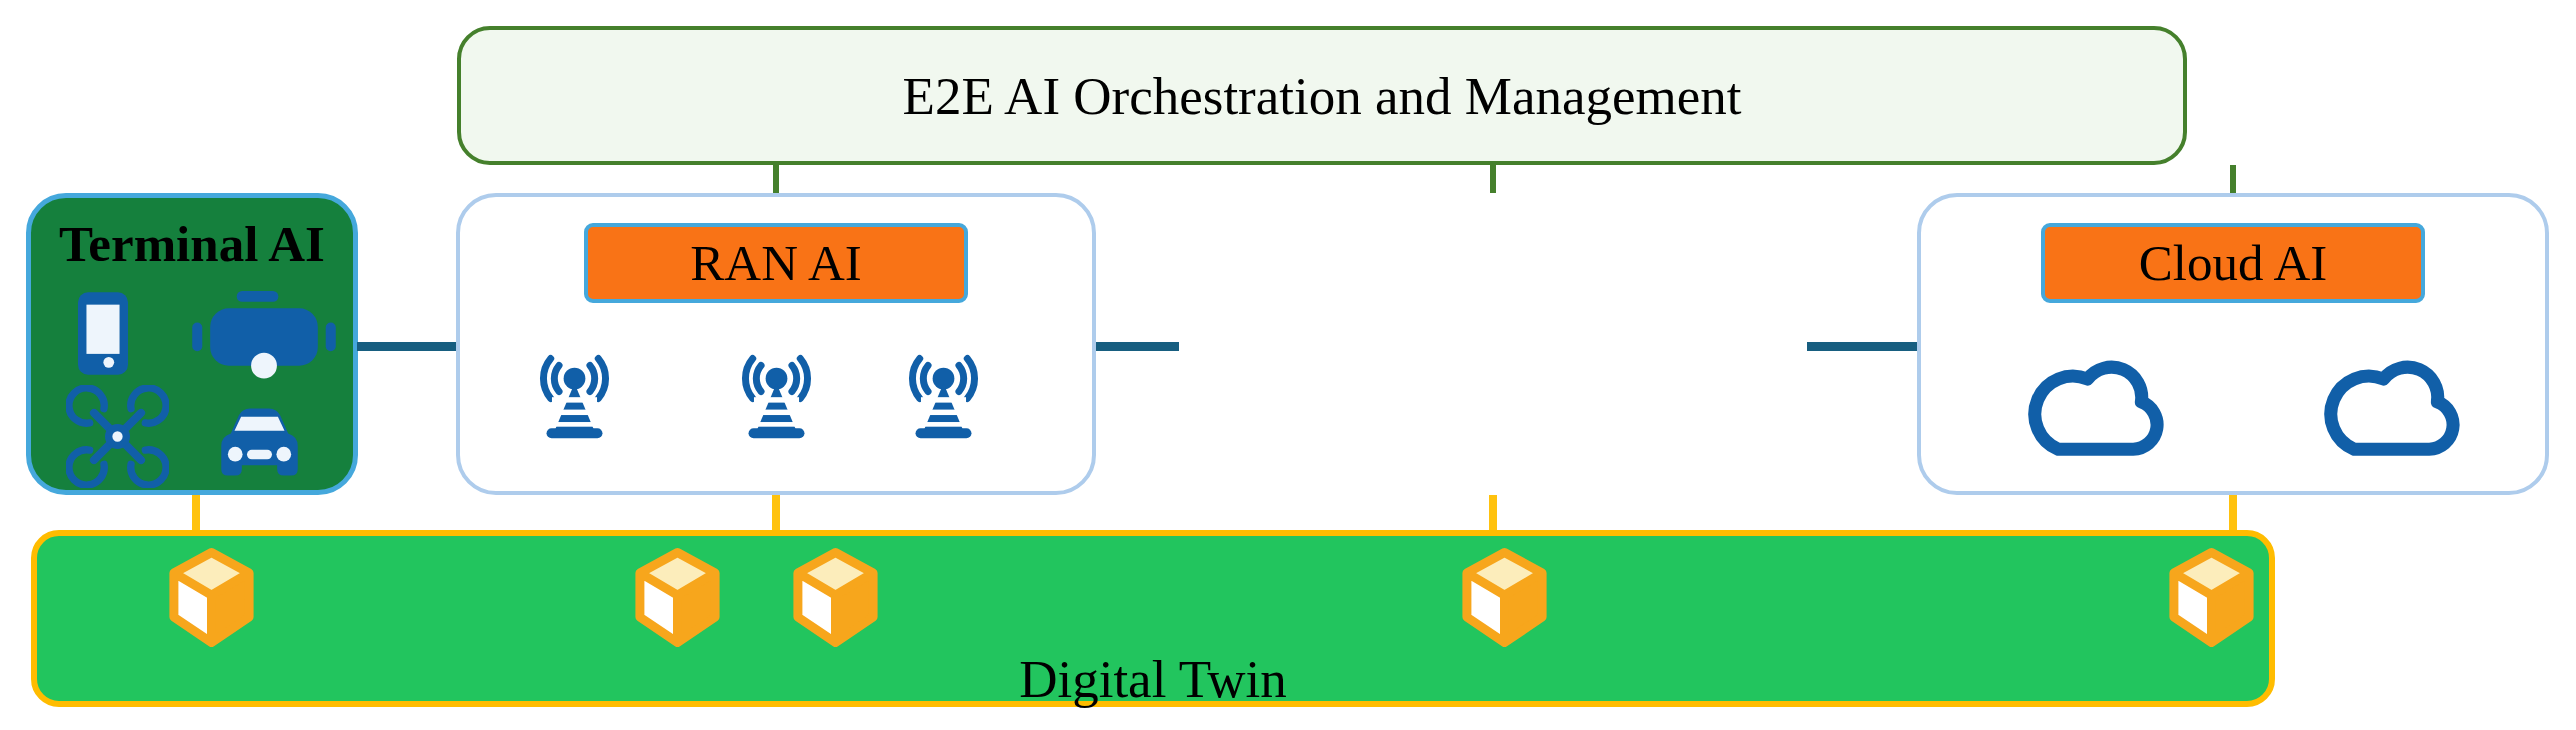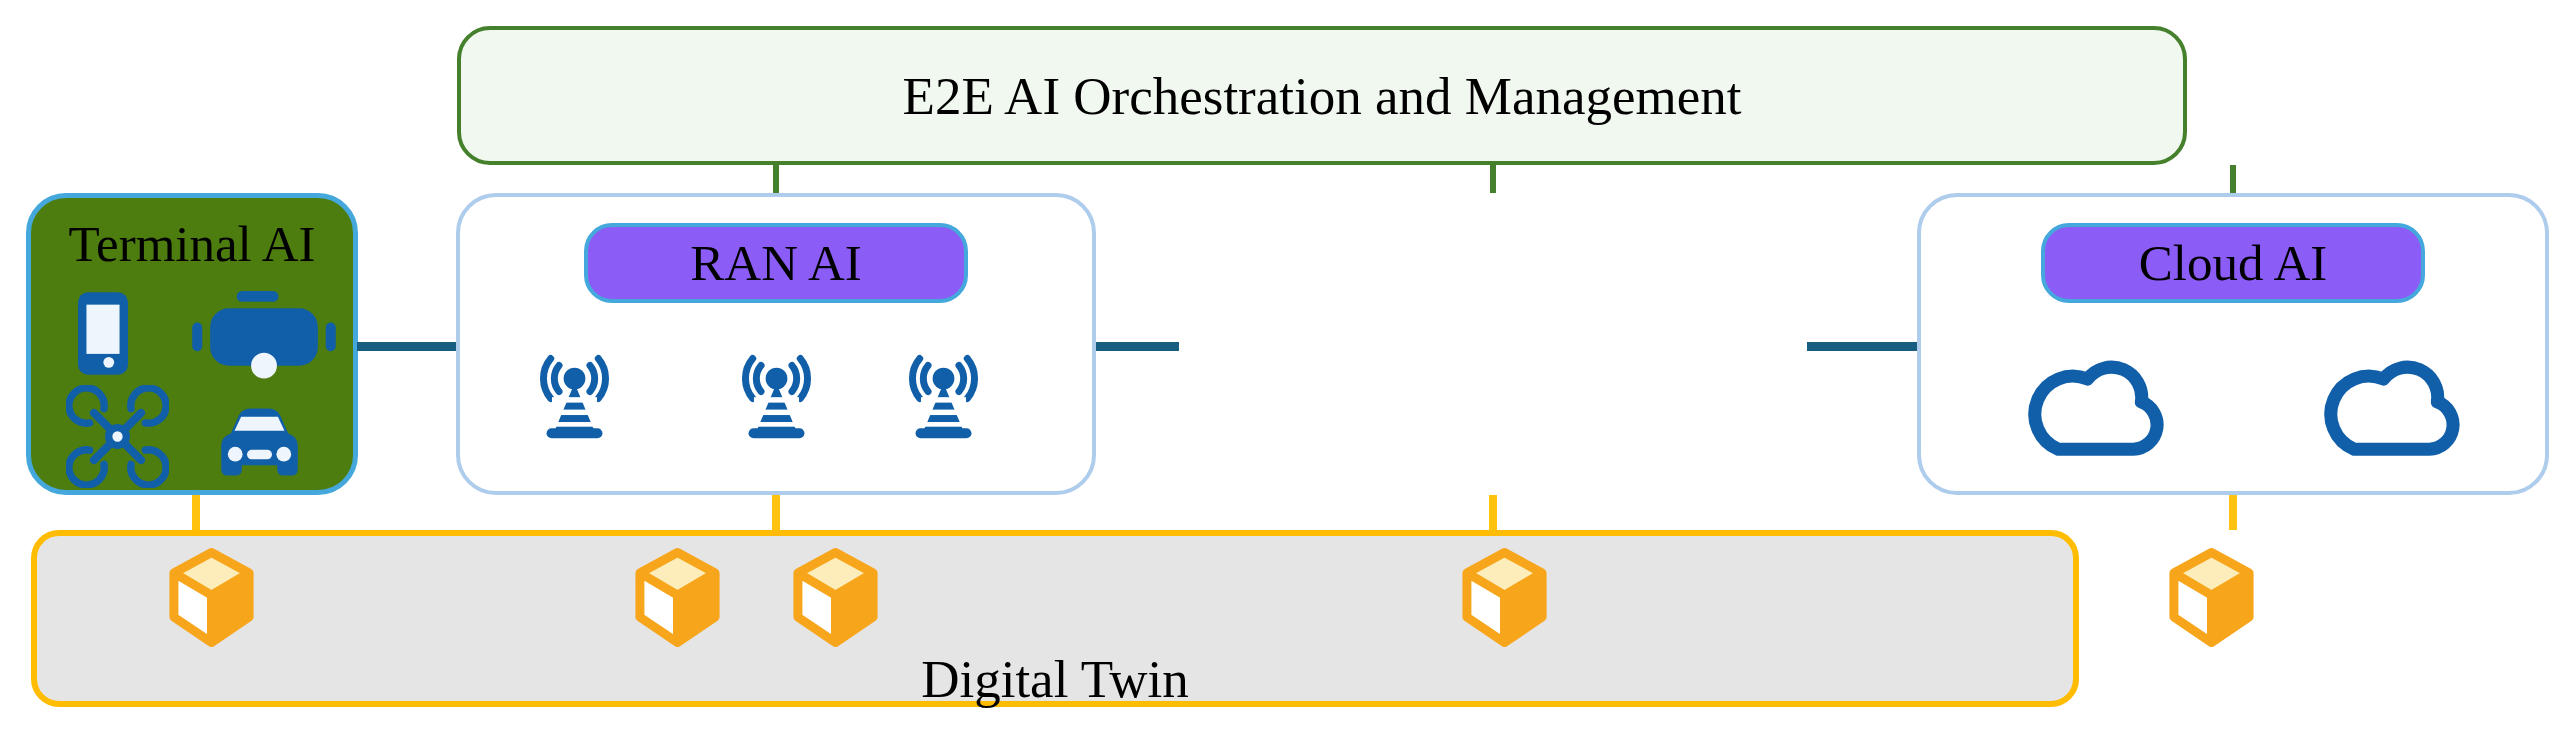--- a/index.html
+++ b/index.html
@@ -9,34 +9,34 @@
 
   
   .e2e{left:457px;top:26px;width:1730px;height:139px;background:#F1F8EF;border:4.7px solid #45802C;
        border-radius:33px;display:flex;align-items:center;justify-content:center;font-size:53px;}
 
   
   .vgreen{width:6.2px;height:28px;top:165px;background:#45802C;}
 
   
   .panel{top:193px;height:302px;background:#ffffff;border:4.7px solid #AECCEC;border-radius:40px;}
-  .terminal{left:26px;top:193px;width:332px;height:302px;background:#4d7c0f;border:5.4px solid #45A8DC;border-radius:40px;}
+  .terminal{left:26px;top:193px;width:332px;height:302px;background:#15803d;border:5.4px solid #45A8DC;border-radius:40px;font-weight:bold;}
   .terminal-title{left:0;right:0;top:17px;text-align:center;font-size:51px;}
 
-  .pill{left:50%;transform:translateX(-50%);top:26.4px;width:384px;height:80px;background:#8b5cf6;
-        border:4.7px solid #45A8DC;border-radius:28px;display:flex;align-items:center;justify-content:center;font-size:51px;}
+  .pill{left:50%;transform:translateX(-50%);top:26.4px;width:384px;height:80px;background:#f97316;
+        border:4.7px solid #45A8DC;border-radius:9px;display:flex;align-items:center;justify-content:center;font-size:51px;}
 
   
   .hteal{top:342px;height:8.5px;background:#175E80;}
 
   
   .vyellow{width:7.8px;height:35px;top:495px;background:#FFC20E;}
 
   
-  .twin{left:31px;top:530px;width:2048px;height:177px;background:#e5e5e5;border:6.2px solid #FFBC00;border-radius:28px;}
+  .twin{left:31px;top:530px;width:2244px;height:177px;background:#22c55e;border:6.2px solid #FFBC00;border-radius:28px;}
   .twin-label{left:0;right:0;top:113px;text-align:center;font-size:53px;}
 
   svg{display:block;}
 </style>
 </head>
 <body>
 
 <div id="canvas">
 
   <div class="abs e2e">

